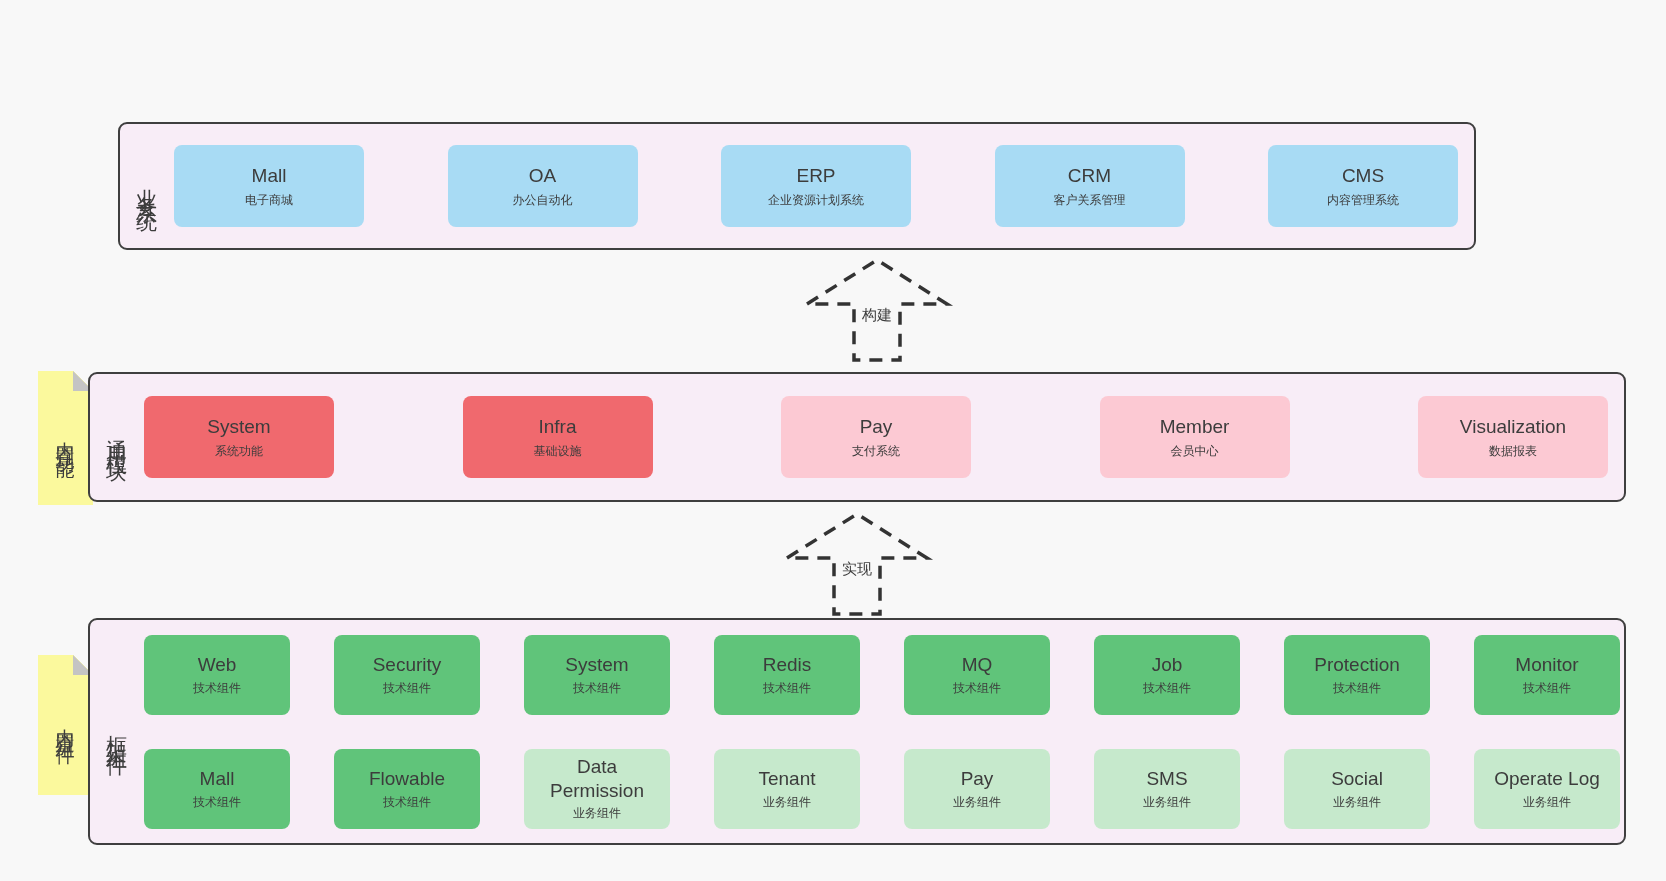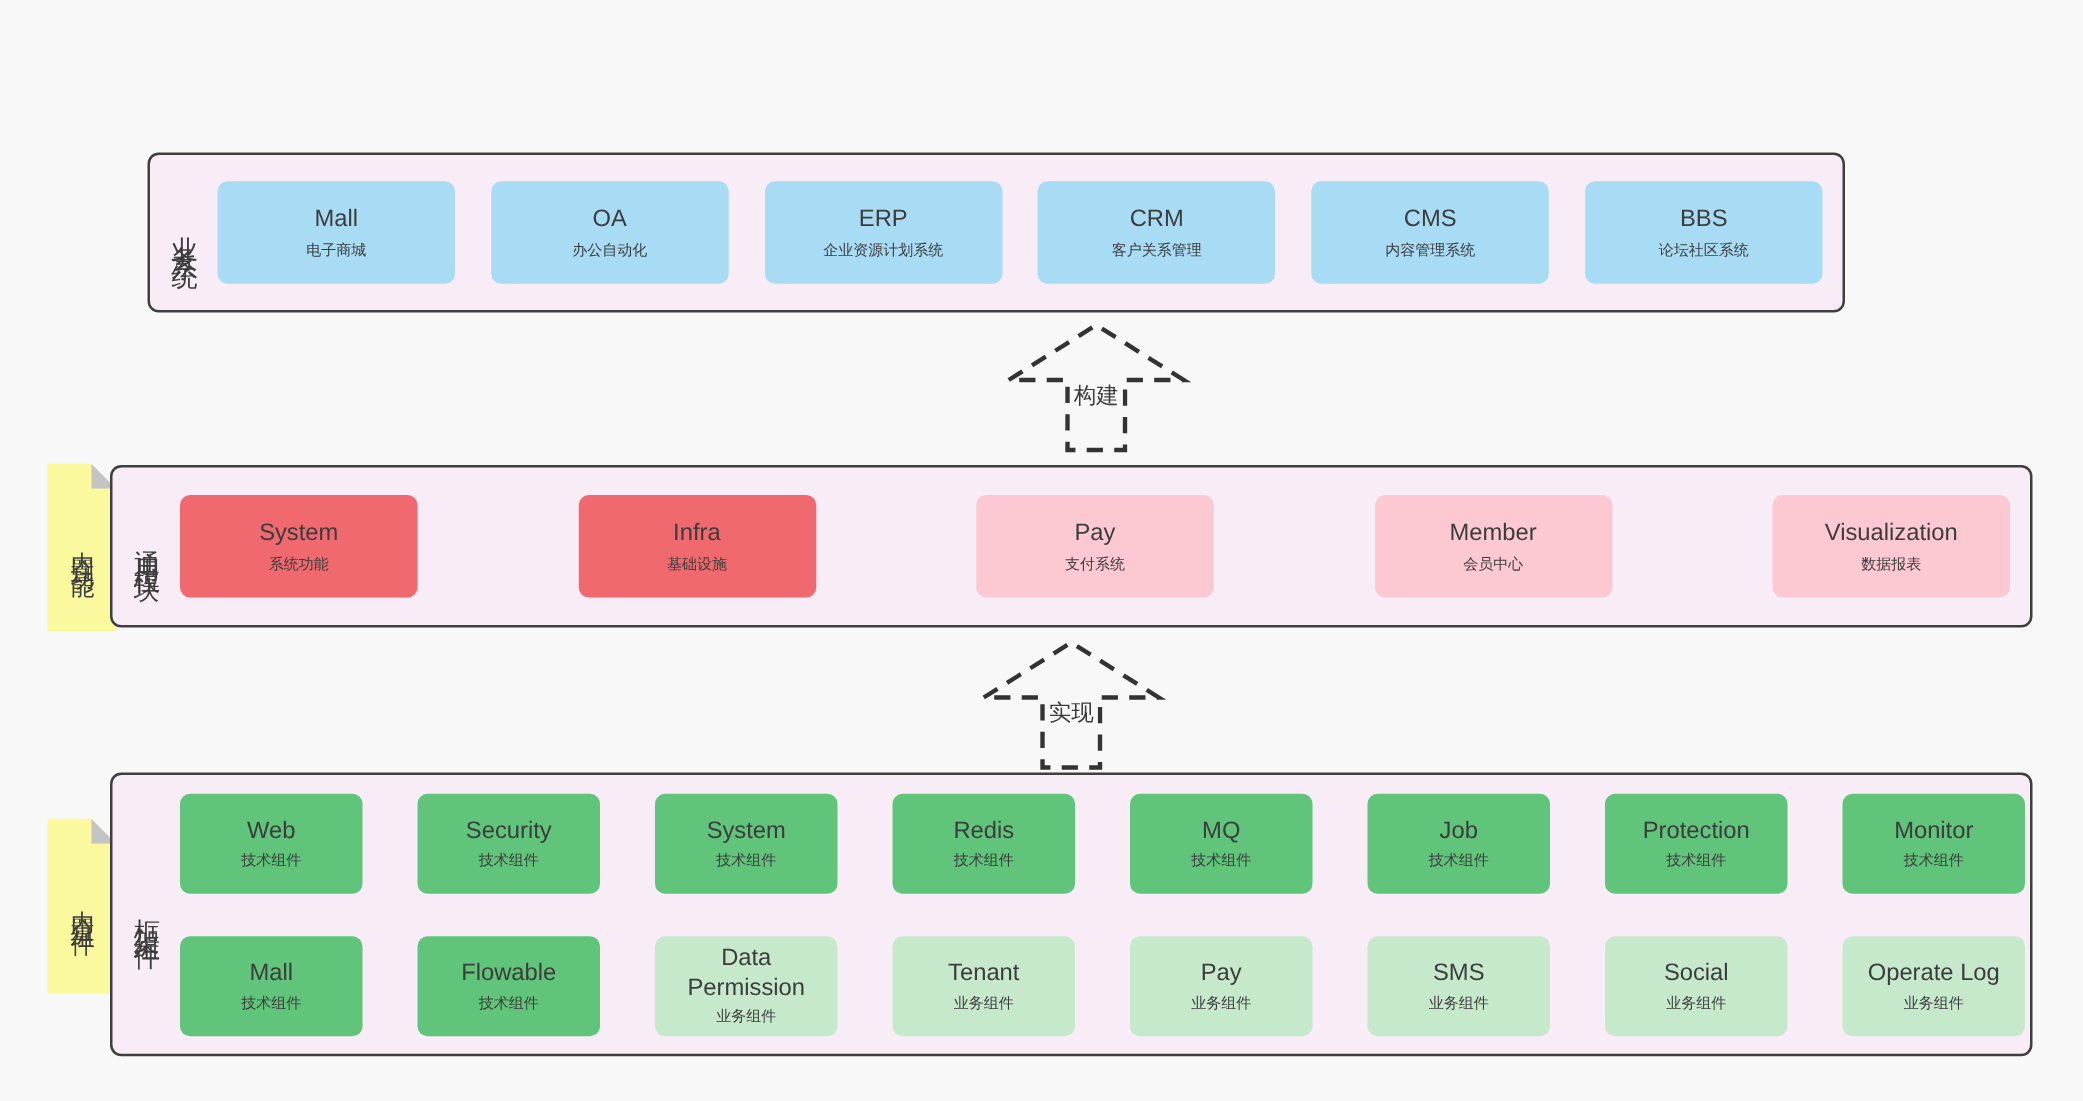--- a/index.html
+++ b/index.html
@@ -92,21 +92,21 @@
   }
 
   
   .arrow { position:absolute; width:160px; height:112px; z-index:1; }
   .arrow.build     { left:797px; top:252px; }
   .arrow.implement { left:777px; top:506px; }
   .arrow svg { display:block; width:160px; height:112px; }
   .arrow .arrow-label {
     position:absolute; left:50%; top:54px; transform:translateX(-50%);
     background:#f8f8f8;
-    font-size:18px; line-height:1.2;
+    font-size:15px; line-height:1.2;
     padding:0 3px;
     color:#3c3c3c;
     white-space:nowrap;
   }
 </style>
 </head>
 <body>
 
 <div class="canvas">
 
@@ -127,24 +127,20 @@
         <div class="en">ERP</div>
         <div class="zh">企业资源计划系统</div>
       </div>
       <div class="box blue">
         <div class="en">CRM</div>
         <div class="zh">客户关系管理</div>
       </div>
       <div class="box blue">
         <div class="en">CMS</div>
         <div class="zh">内容管理系统</div>
-      </div>
-      <div class="box blue">
-        <div class="en">BBS</div>
-        <div class="zh">论坛社区系统</div>
       </div>
     </div>
   </div>
 
   <div class="arrow build">
     <svg viewBox="0 0 160 112">
       <polygon points="10,52 80,8 150,52 103,52 103,108 57,108 57,52" fill="none" stroke="#333333" stroke-width="3.5" stroke-dasharray="13 9" stroke-linejoin="miter"></polygon>
     </svg>
     <div class="arrow-label">构建</div>
   </div>

